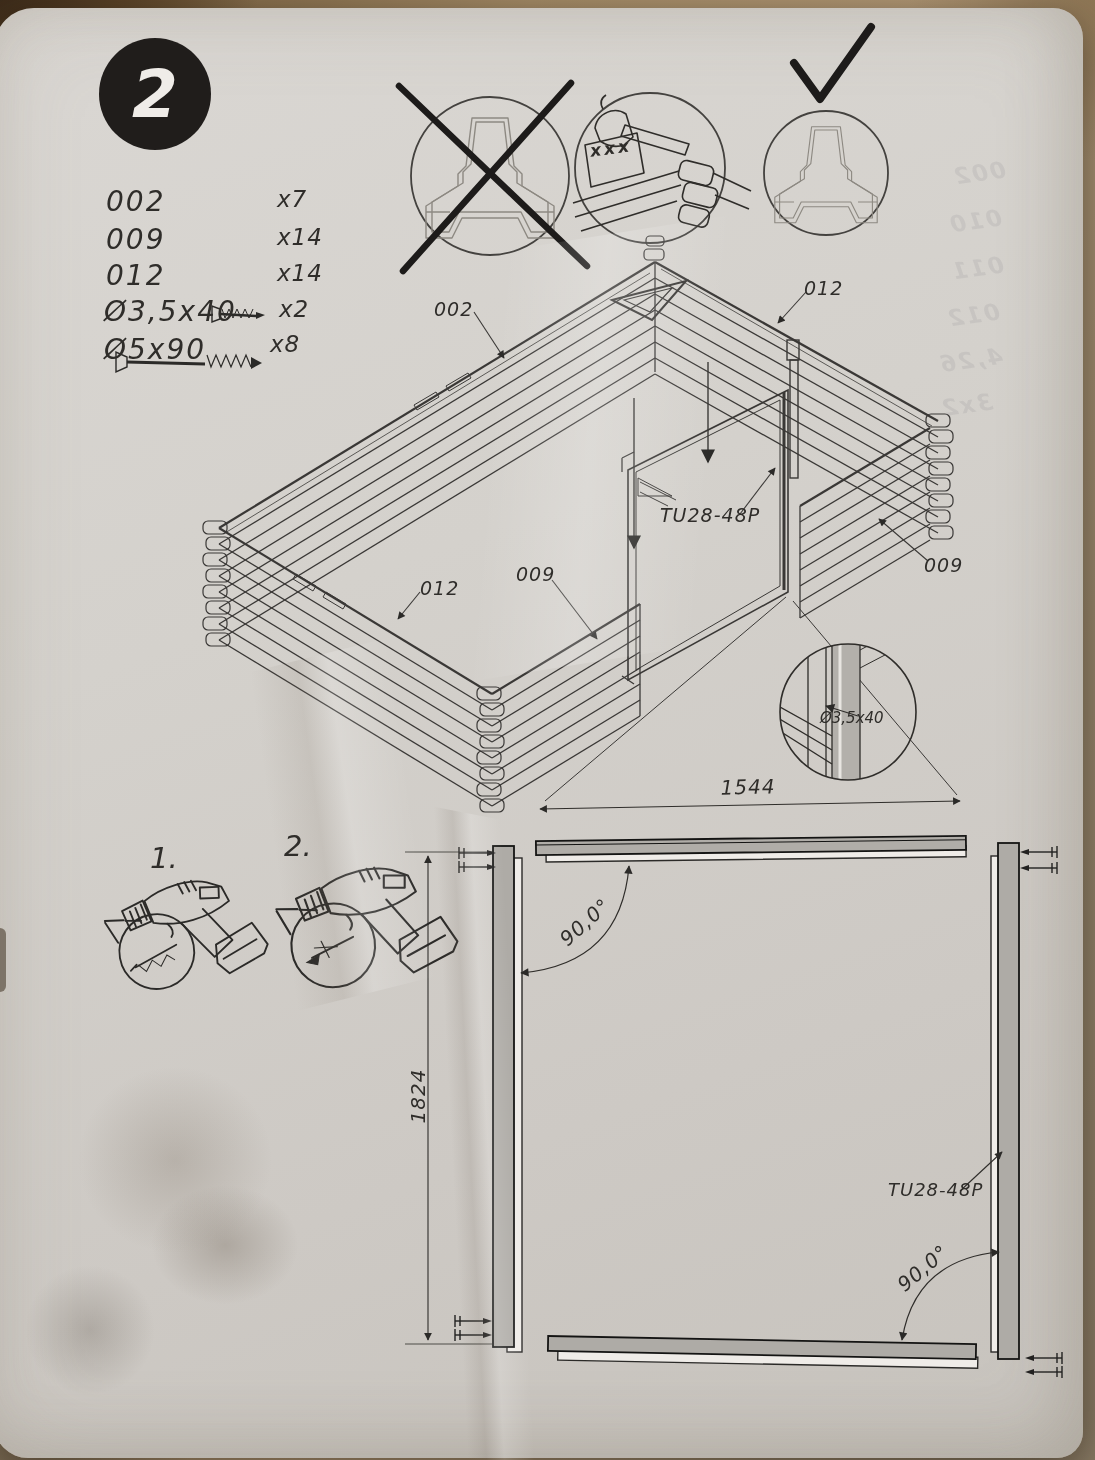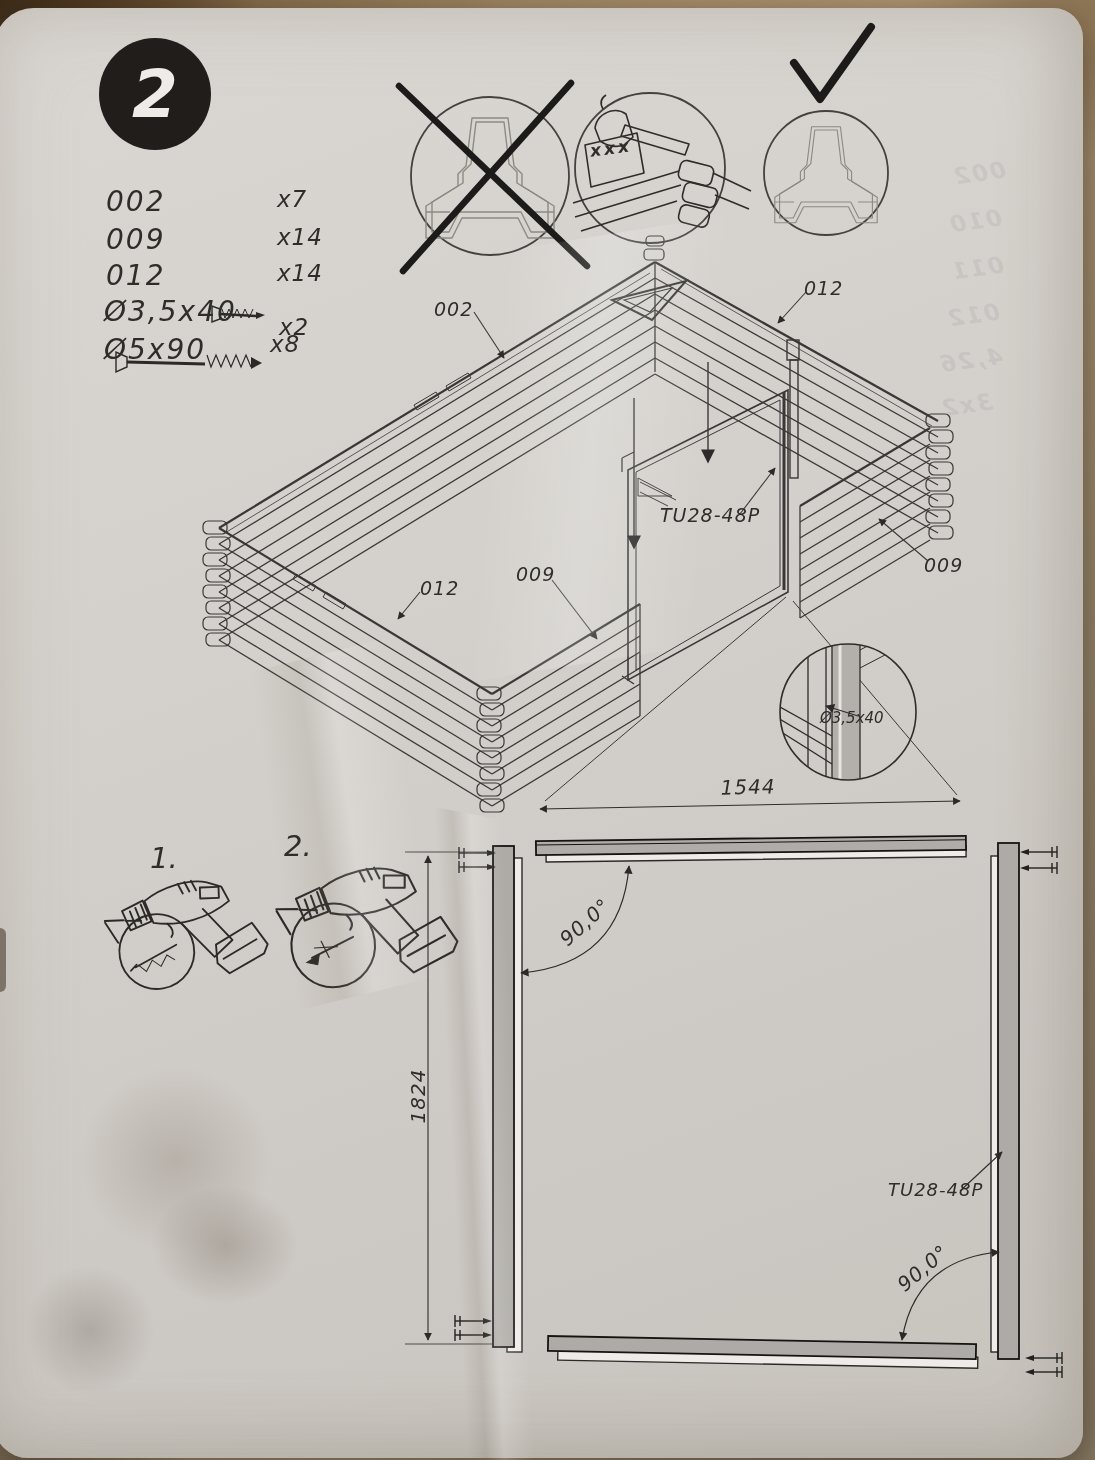--- a/index.html
+++ b/index.html
@@ -54,21 +54,21 @@
   </div>
 
   <div>
     <div class="lbl code" style="left:106px;top:188px">002</div>
     <div class="lbl qty" style="left:277px;top:188px">x7</div>
     <div class="lbl code" style="left:106px;top:226px">009</div>
     <div class="lbl qty" style="left:277px;top:226px">x14</div>
     <div class="lbl code" style="left:106px;top:262px">012</div>
     <div class="lbl qty" style="left:277px;top:262px">x14</div>
     <div class="lbl code" style="left:104px;top:298px">Ø3,5x40</div>
-    <div class="lbl qty" style="left:279px;top:316px">x2</div>
+    <div class="lbl qty" style="left:279px;top:298px">x2</div>
     <div class="lbl code" style="left:104px;top:336px">Ø5x90</div>
     <div class="lbl qty" style="left:270px;top:333px">x8</div>
   </div>
 
   <div class="lbl callout" style="left:434px;top:300px">002</div>
   <div class="lbl callout" style="left:804px;top:279px">012</div>
   <div class="lbl callout" style="left:660px;top:506px">TU28-48P</div>
   <div class="lbl callout" style="left:516px;top:565px">009</div>
   <div class="lbl callout" style="left:420px;top:579px">012</div>
   <div class="lbl callout" style="left:924px;top:556px">009</div>

